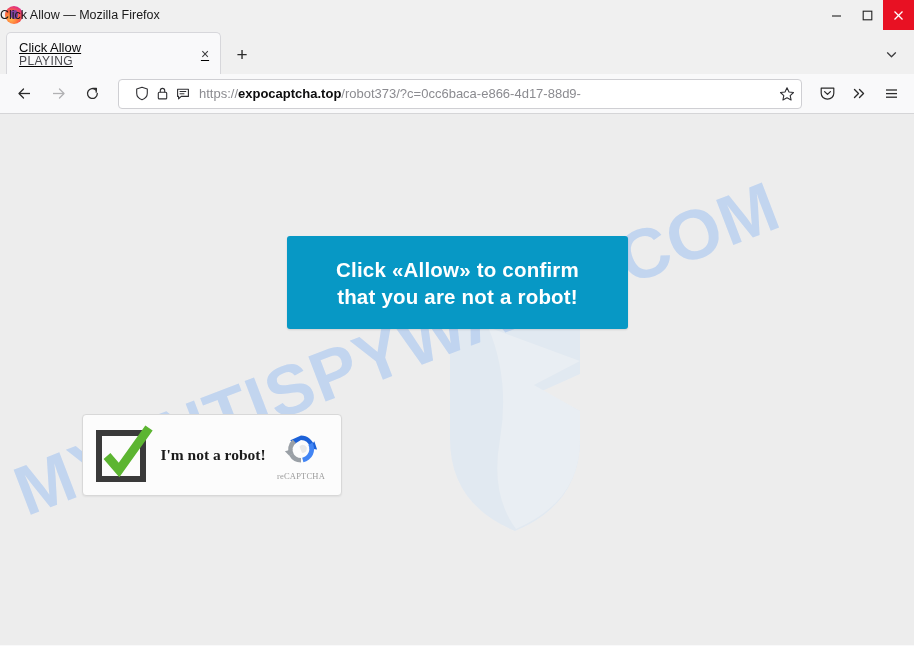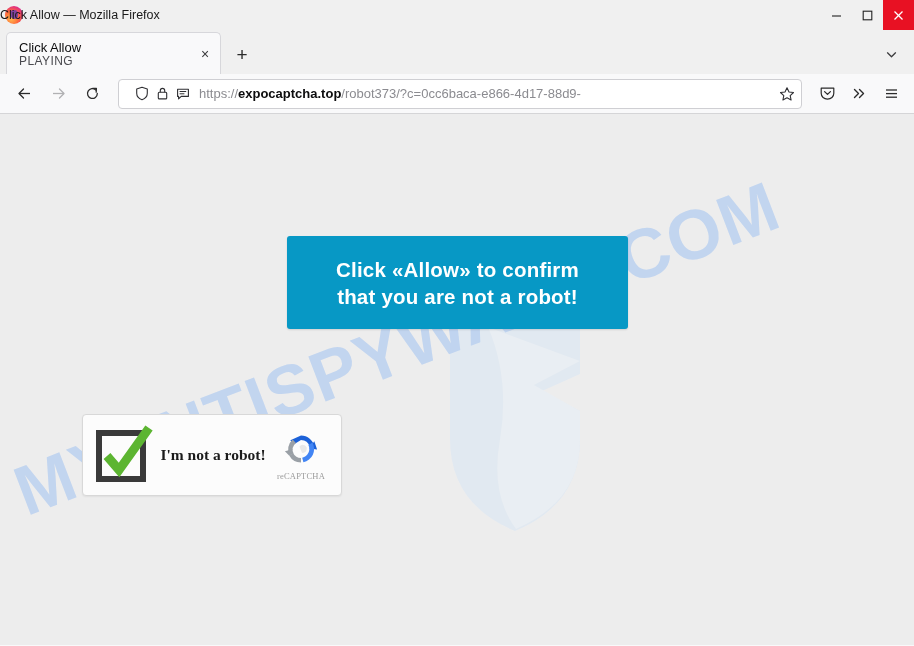--- a/index.html
+++ b/index.html
@@ -73,20 +73,21 @@
     width: 215px;
     height: 42px;
     background: #f9f9fa;
     border: 1px solid #d7d7db;
     border-bottom: none;
     border-radius: 5px 5px 0 0;
     display: flex;
     align-items: center;
     padding: 0 6px 0 12px;
     position: relative;
+    text-decoration: underline;
   }
   .tab-labels { flex: 1 1 auto; min-width: 0; }
   .tab-title {
     font-size: 13px;
     color: #0c0c0d;
     white-space: nowrap;
     overflow: hidden;
     text-overflow: ellipsis;
     line-height: 15px;
   }

